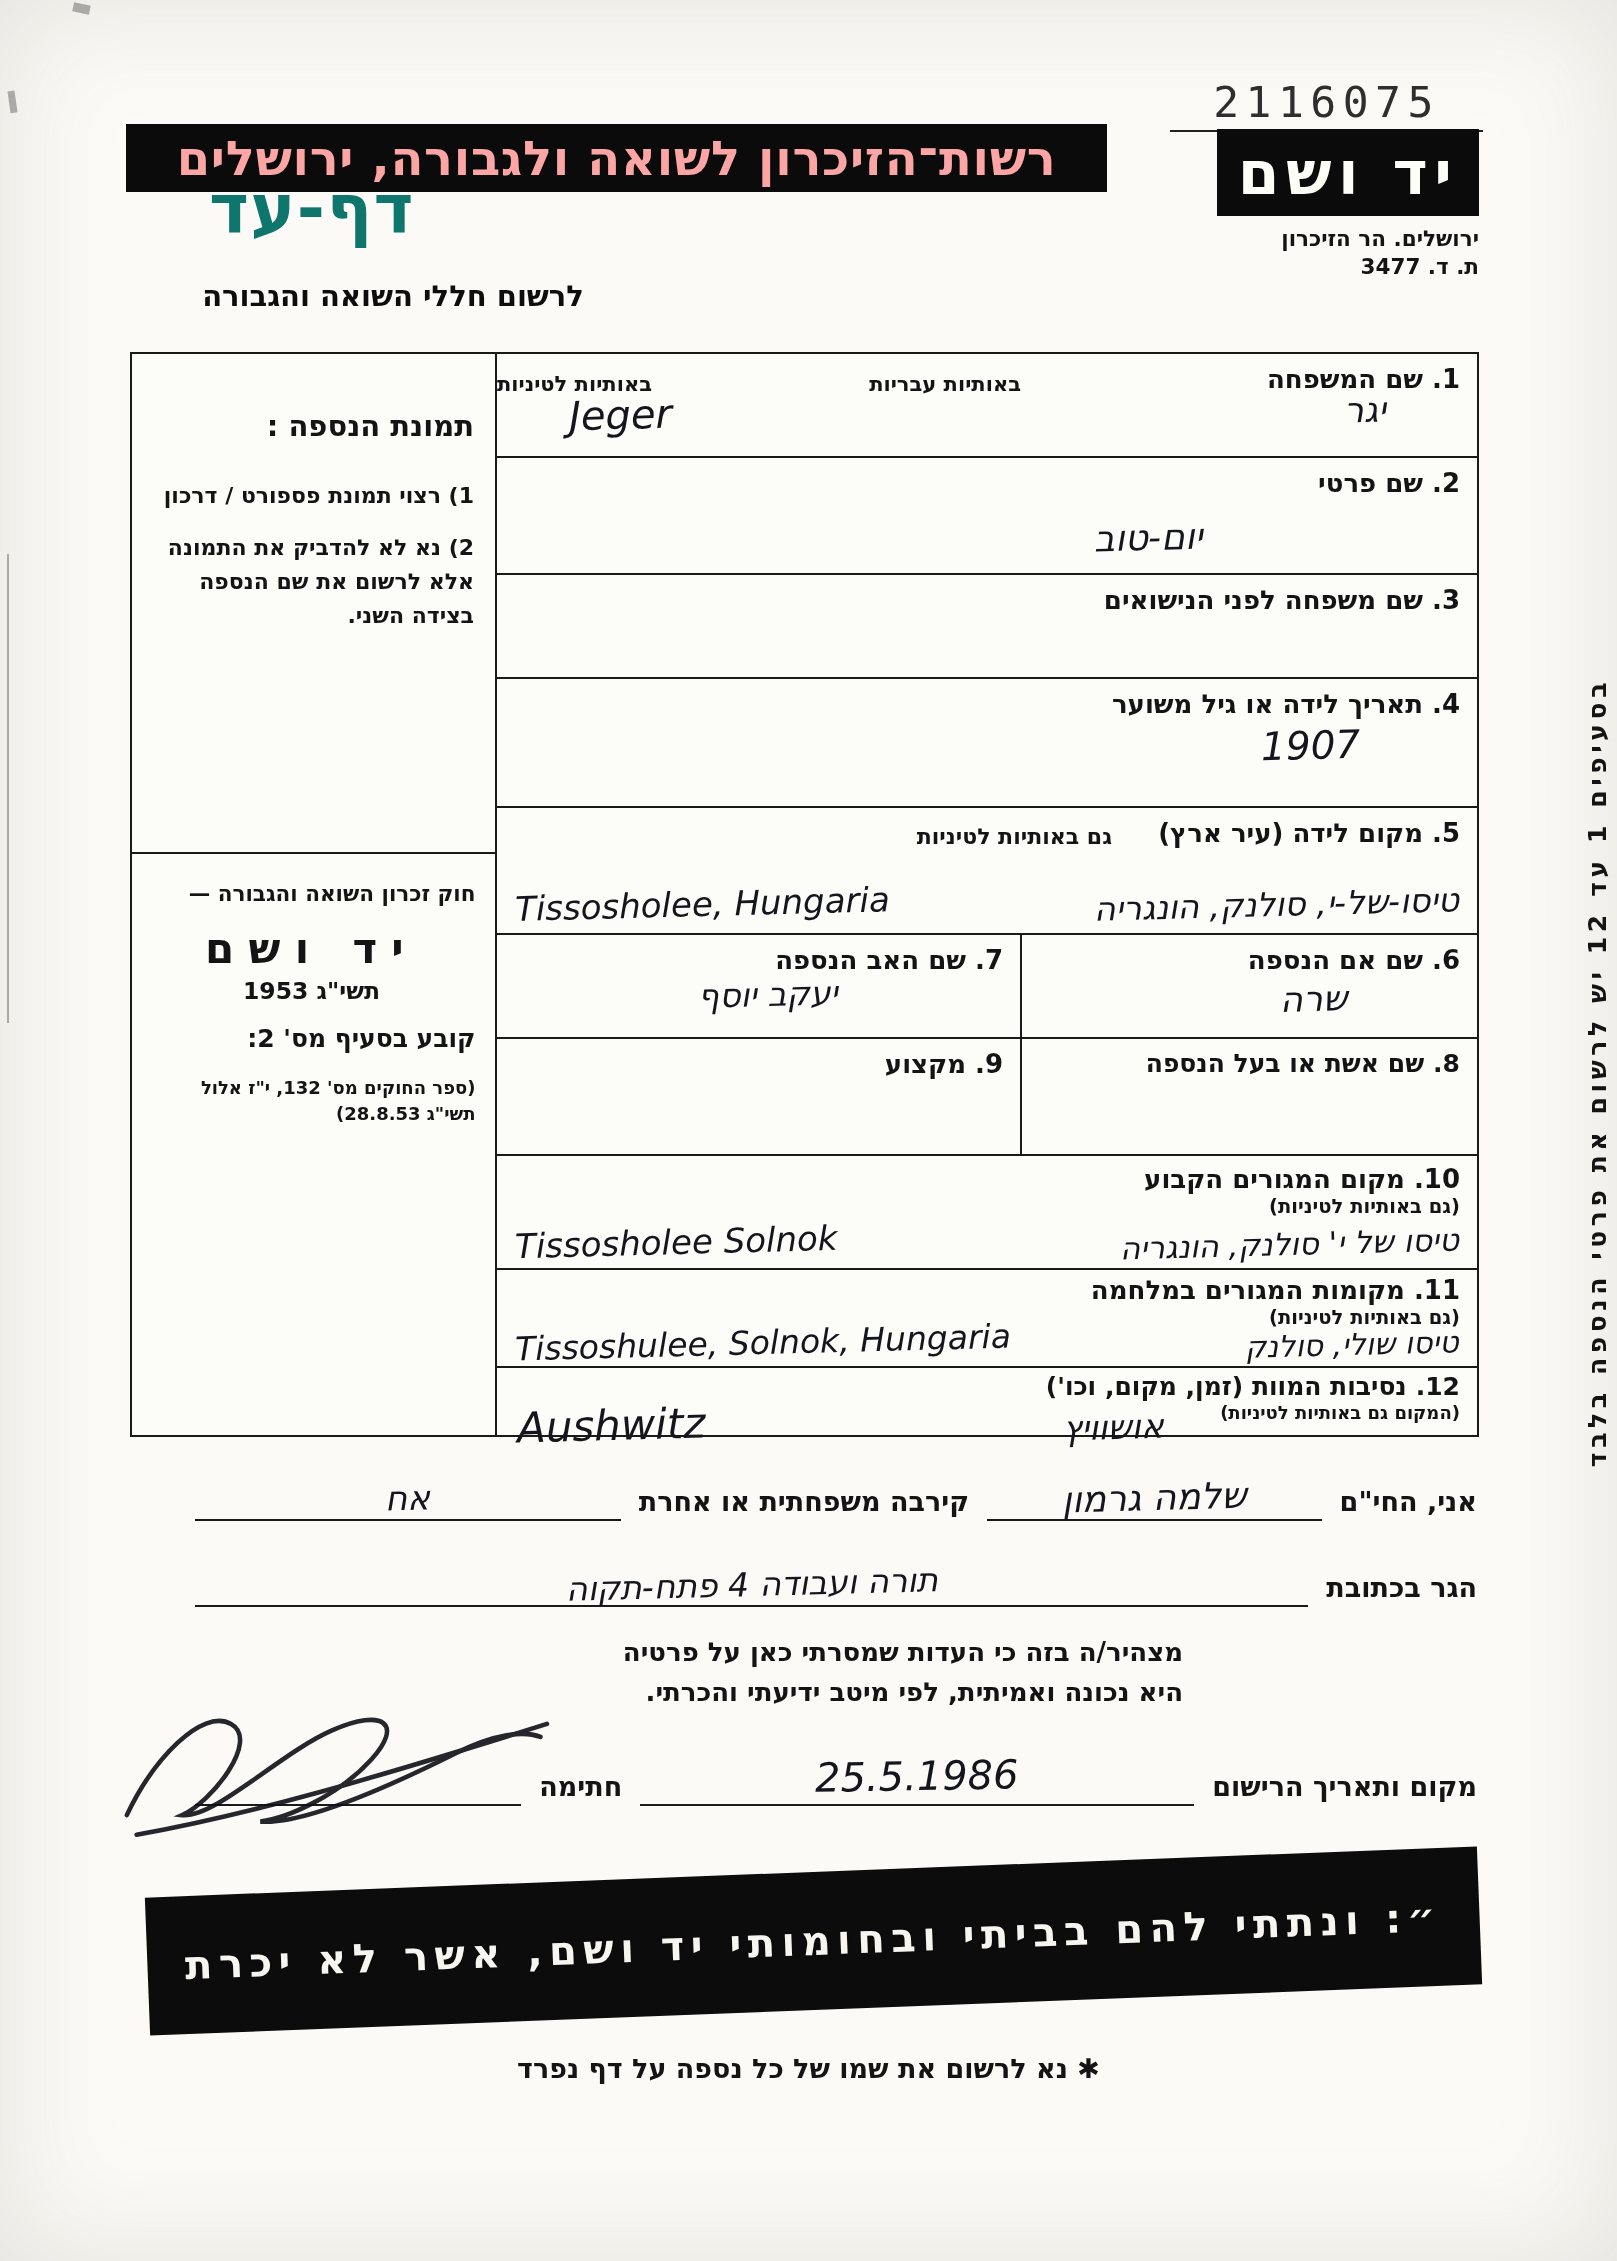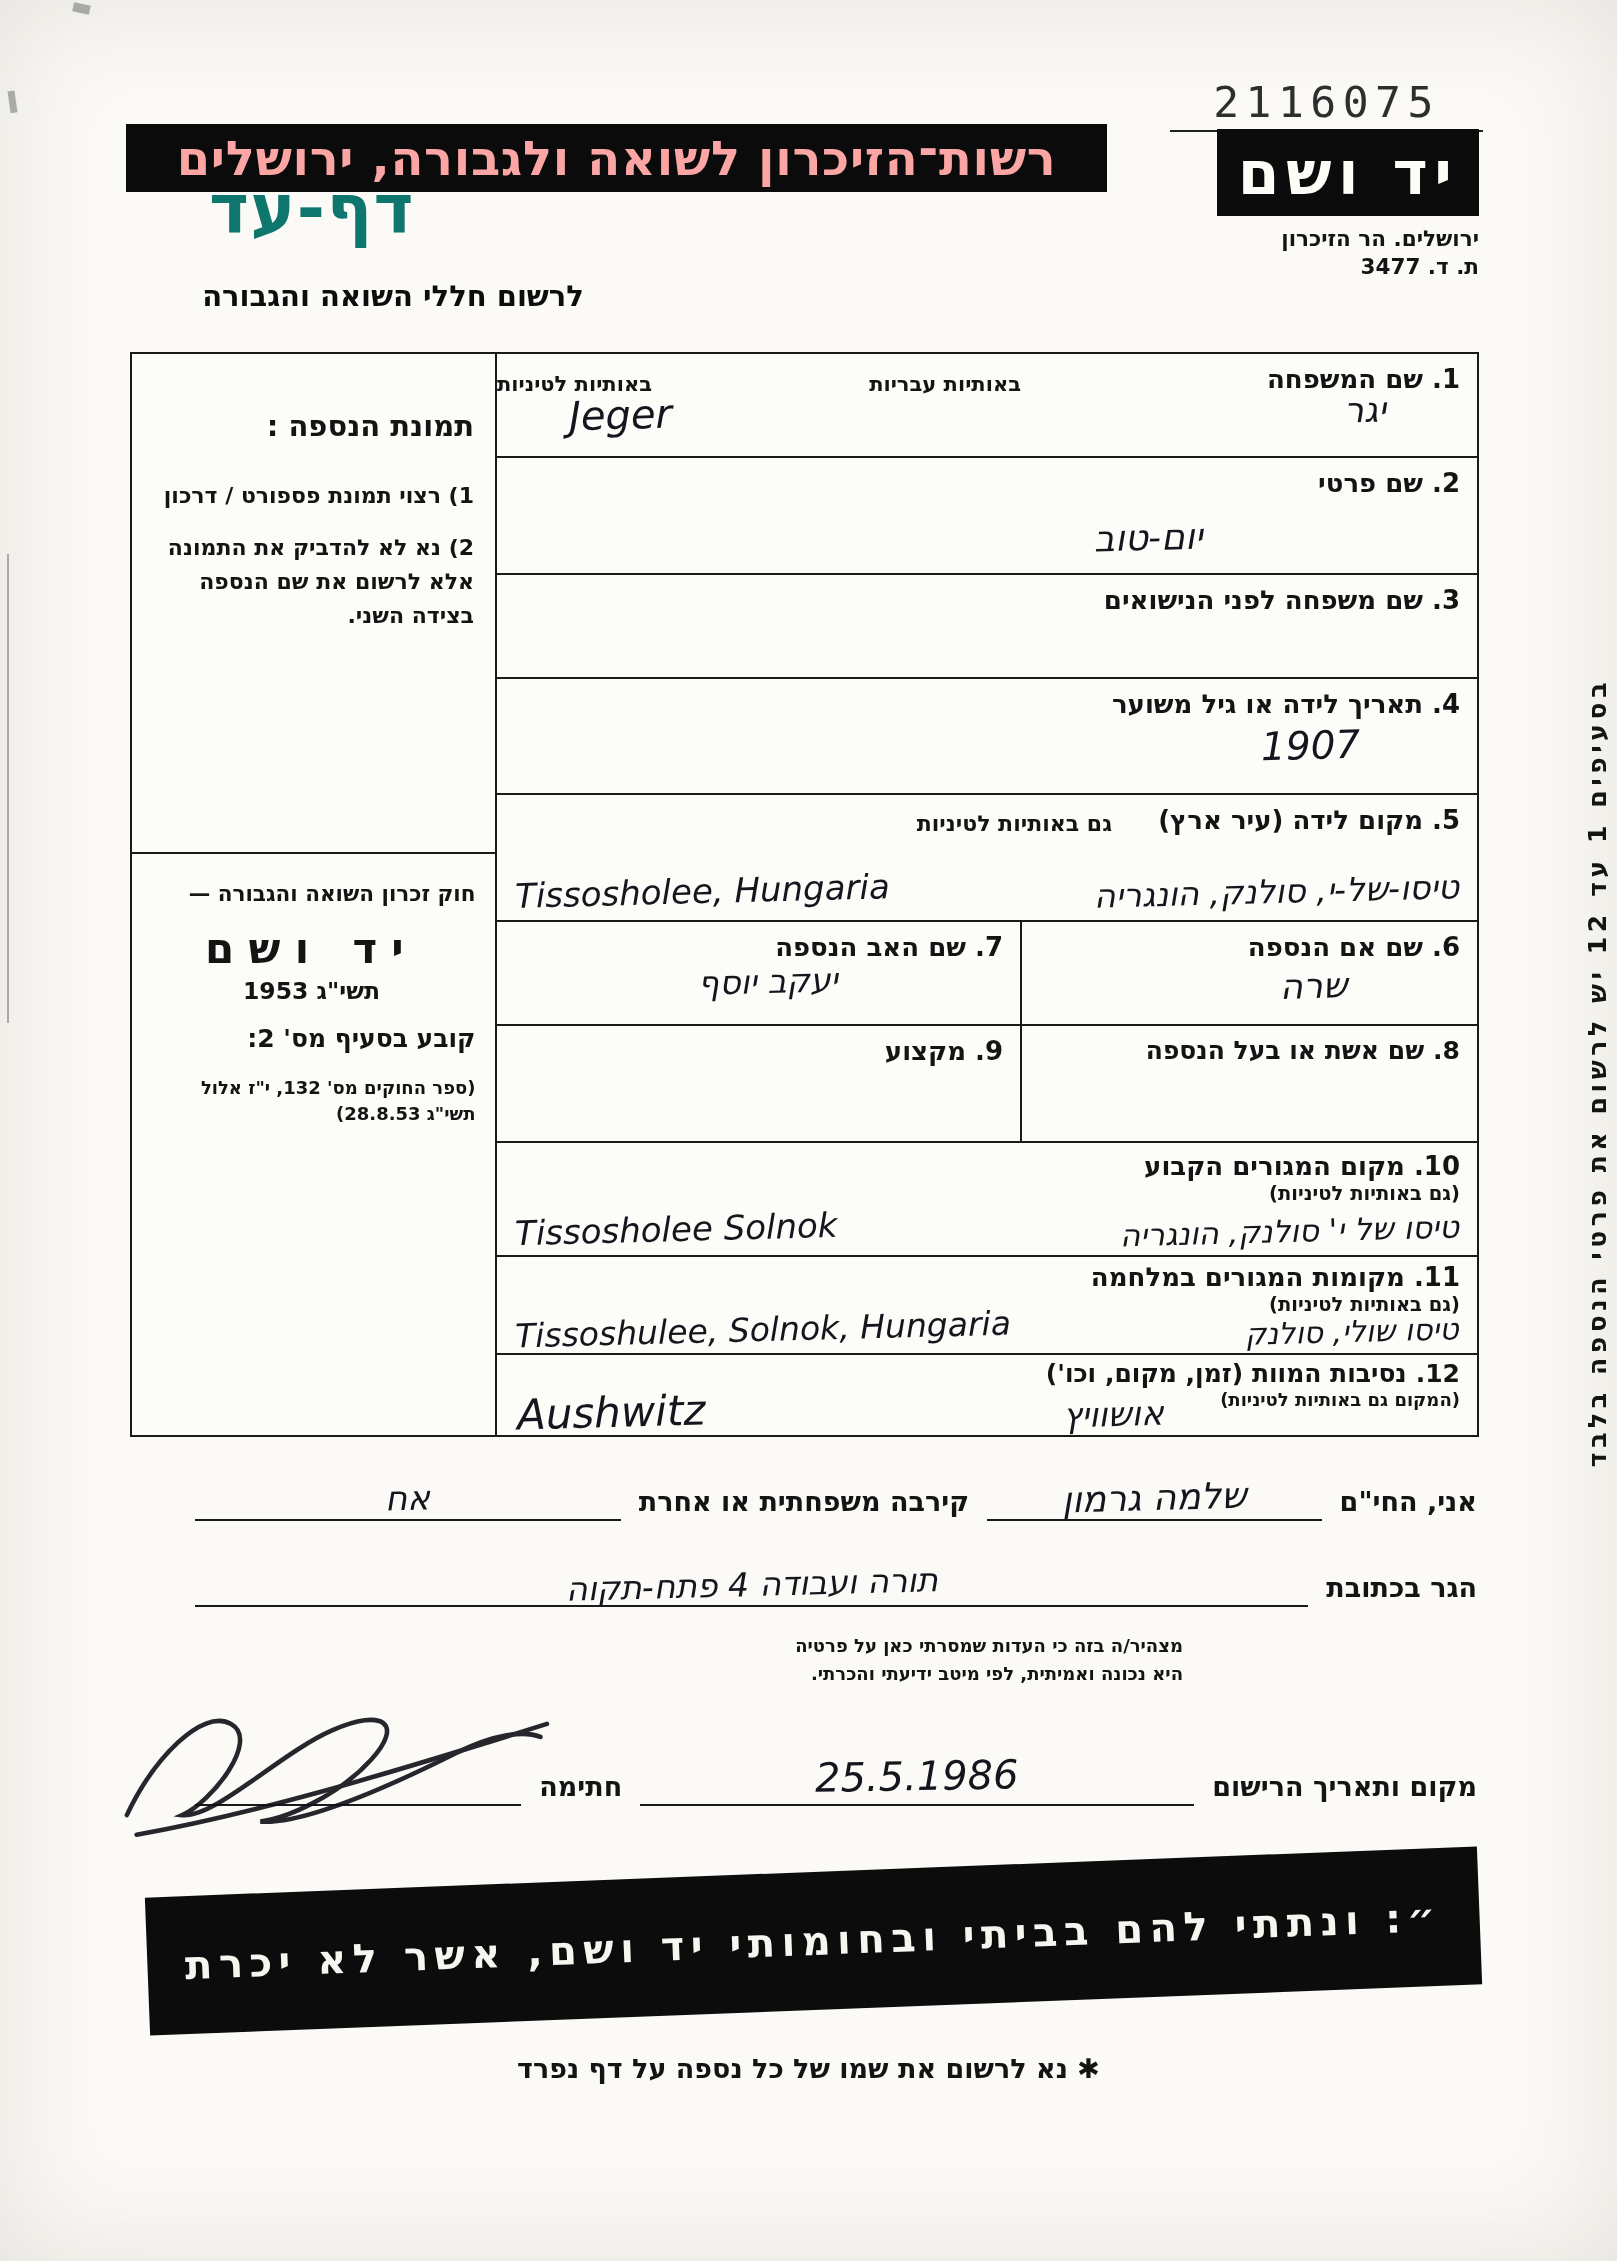--- a/index.html
+++ b/index.html
@@ -63,21 +63,21 @@
   .law-heading { font-weight:bold; font-size:21.5px; white-space:nowrap; text-align:right; }
   .law-name { font-weight:bold; font-size:42px; letter-spacing:14.3px; text-align:center; margin:18px 0 3.9px; }
   .law-year { font-weight:bold; font-size:23.5px; text-align:center; margin-bottom:19.5px; }
   .law-clause { font-weight:bold; font-size:25px; text-align:right; margin-bottom:17px; }
   .law-text { font-weight:bold; font-size:20px; line-height:1.5; text-align:right; }
   .law-ref { font-weight:bold; font-size:18px; line-height:1.4; text-align:right; margin-top:22px; }
 
   .fields { position:absolute; left:365px; top:0; right:0; height:100%; }
   .frow { position:relative; border-bottom:2px solid #1a1a1a; box-sizing:border-box; direction:rtl; }
   .frow.last { border-bottom:none; }
-  .r1{height:104px}.r2{height:117px}.r3{height:104px}.r4{height:116px}.r5{height:127px}
+  .r1{height:104px}.r2{height:117px}.r3{height:104px}.r4{height:129px}.r5{height:127px}
   .r67{height:104px}.r89{height:117px}.r10{height:114px}.r11{height:98px}.r12{height:87px}
   .flabel { position:absolute; top:10.4px; right:17px; font-weight:bold; font-size:26px; white-space:nowrap; }
   .flabel .n { margin-left:9px; }
   .fcolhead { position:absolute; top:18px; font-weight:bold; font-size:21px; white-space:nowrap; }
   .fnote { position:absolute; font-weight:bold; font-size:19.5px; white-space:nowrap; }
   .split { display:flex; }
   .cell { position:relative; height:100%; box-sizing:border-box; }
   .cell-r { width:457px; border-left:2px solid #1a1a1a; }
   .cell-l { flex:1; }
 
@@ -87,21 +87,21 @@
     display:inline-block; transform:rotate(-1.5deg); white-space:nowrap;
   }
   .hw-abs { position:absolute; }
   .hw-line { position:absolute; left:18px; right:18px; bottom:9px; display:flex; justify-content:space-between; align-items:flex-end; direction:rtl; }
 
   
   .decl-row { position:absolute; left:195px; right:140px; display:flex; align-items:flex-end; direction:rtl; gap:18px; }
   .decl-label { font-weight:bold; font-size:27px; white-space:nowrap; padding-bottom:3.9px; }
   .fill { border-bottom:2px solid #1a1a1a; text-align:center; padding-bottom:1.3px; }
   .statement { position:absolute; left:502px; width:681px; top:1632px; direction:rtl; text-align:right;
-               font-weight:bold; font-size:18px; line-height:1.55; }
+               font-weight:bold; font-size:26px; line-height:1.55; }
   .sig-svg { position:absolute; left:91px; top:1662px; }
 
   
   .banner {
     position:absolute; left:147px; top:1872px; width:1333px; height:138px;
     background:#0c0c0c; transform:rotate(-2.2deg);
     display:flex; align-items:center; justify-content:center;
   }
   .banner-text {
     color:#f6f5ef; font-weight:bold; font-size:40px; letter-spacing:6.5px;

